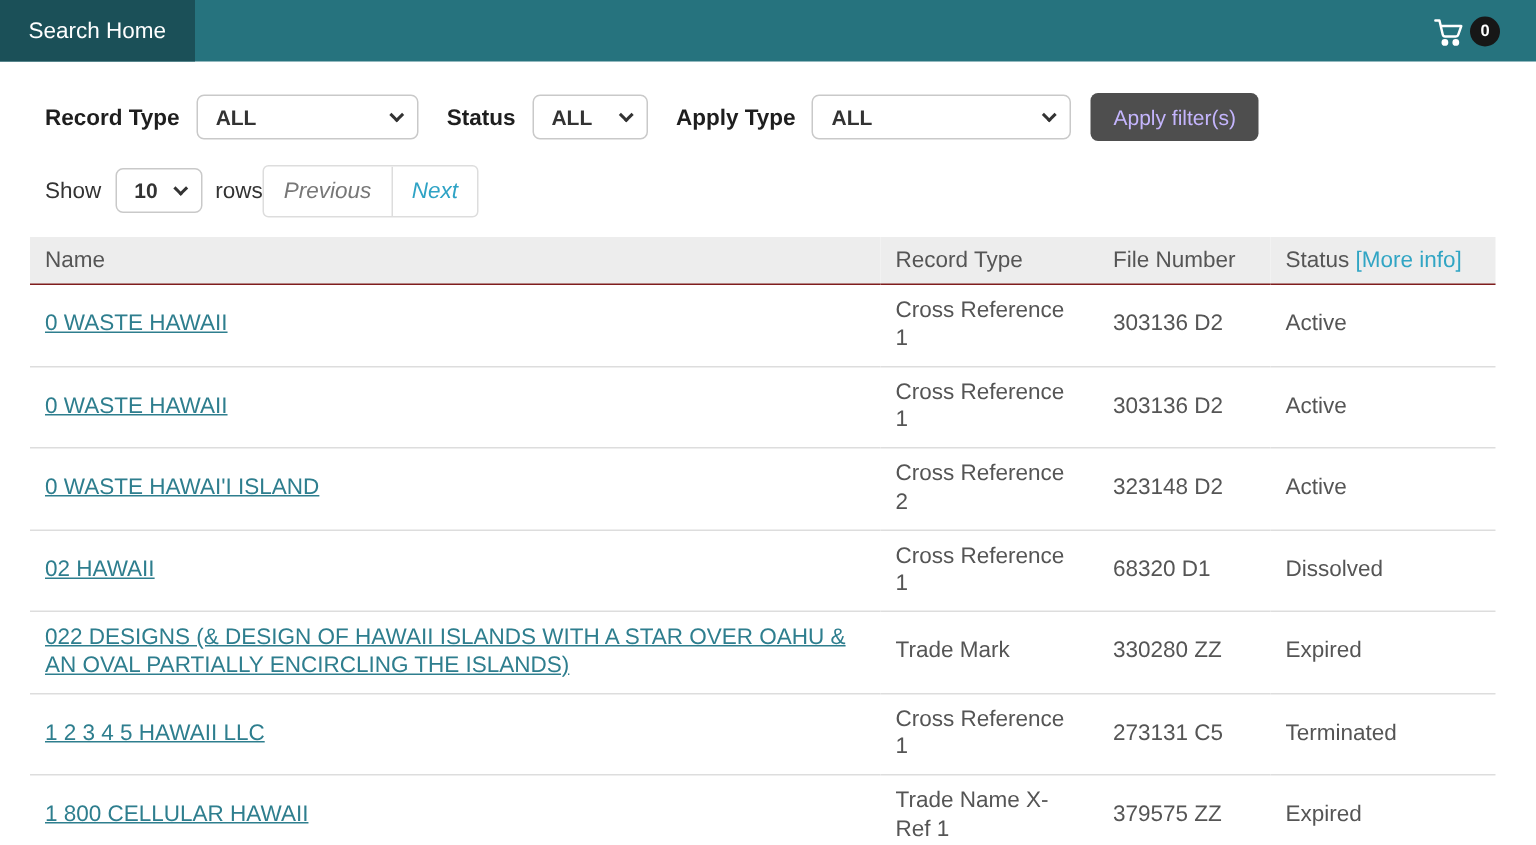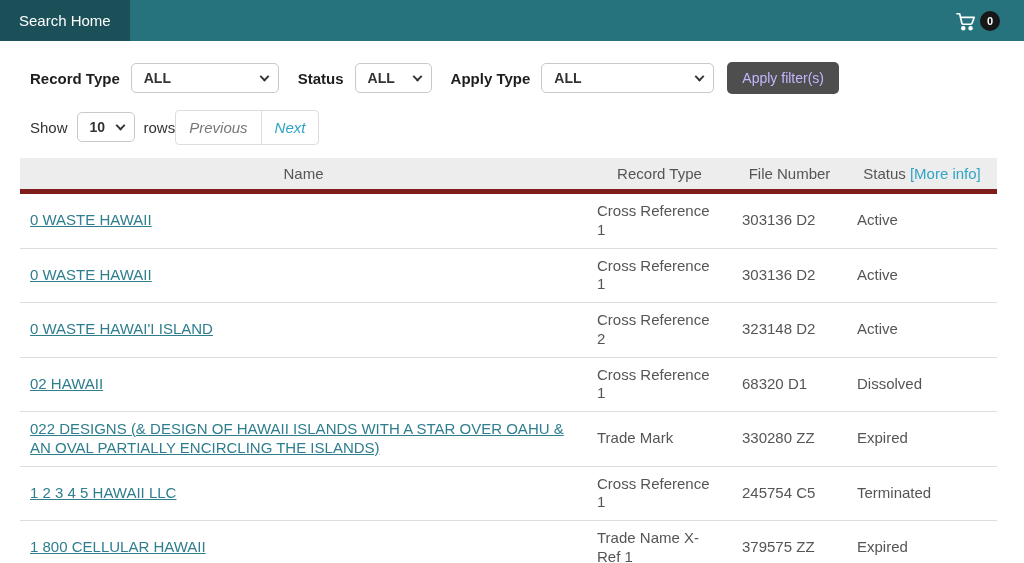--- a/index.html
+++ b/index.html
@@ -55,22 +55,22 @@
   .list-controls { display: flex; align-items: flex-end; margin: 0 0 13px 10px; }
   .show-rows { display: flex; align-items: center; font-size: 15px; color: #333; gap: 9px; margin-bottom: 3px; }
   .pager { display: flex; border: 1px solid #ddd; border-radius: 4px; overflow: hidden; background: #fff; }
   .pager-btn { padding: 8px 13px; font-size: 15px; cursor: pointer; font-style: italic; }
   .pager-prev { color: #777; border-right: 1px solid #ddd; }
   .pager-next { color: #2fa3c5; }
 
   
   table { width: 100%; border-collapse: collapse; border-bottom: 3px solid #b4b4b4; }
   thead th {
-    background: #ededed; text-align: center; font-weight: normal;
-    color: #555; font-size: 15px; padding: 7px 10px; border-bottom: 5px solid #7f1d1d;
+    background: #ededed; text-align: left; font-weight: normal;
+    color: #555; font-size: 15px; padding: 7px 10px; border-bottom: 1px solid #7f1d1d;
   }
   .col-record { width: 145px; }
   .col-file   { width: 115px; }
   .col-status { width: 150px; }
   tbody td {
     padding: 8px 10px; font-size: 15px; color: #555;
     border-top: 1px solid #ddd; line-height: 1.25; vertical-align: middle;
   }
   tbody tr:first-child td { border-top: none; }
   a.name-link { color: #2e7e8e; text-decoration: underline; }
@@ -197,21 +197,21 @@
           <td>Trade Mark</td>
           <td>330280 ZZ</td>
           <td>Expired</td>
         </tr>
 
         <tr>
           <td>
             <a href="#" class="name-link">1 2 3 4 5 HAWAII LLC</a>
           </td>
           <td>Cross Reference 1</td>
-          <td>245754 C5</td>
+          <td>273131 C5</td>
           <td>Terminated</td>
         </tr>
 
         <tr>
           <td>
             <a href="#" class="name-link">1 800 CELLULAR HAWAII</a>
           </td>
           <td>Trade Name X-Ref 1</td>
           <td>379575 ZZ</td>
           <td>Expired</td>

